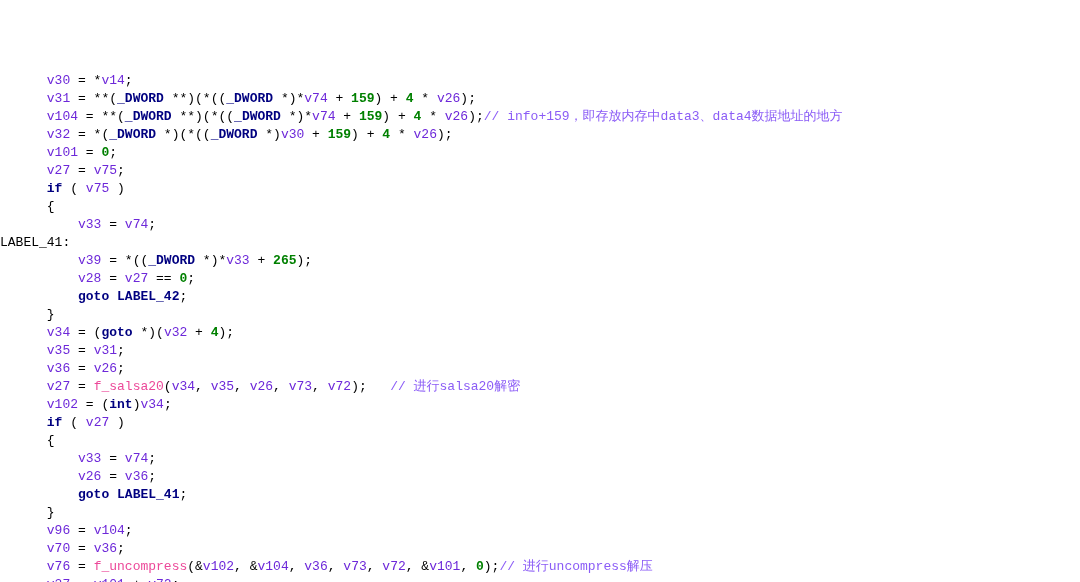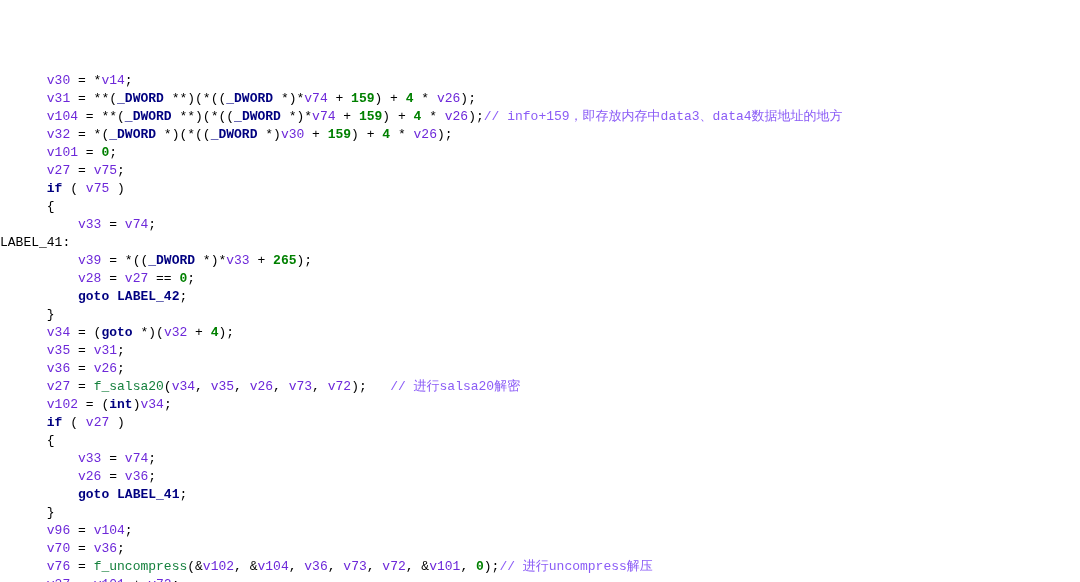--- a/index.html
+++ b/index.html
@@ -15,21 +15,21 @@
     height: 582px;
   }
   .code {
     padding-left: 0;
   }
   .navy { color: #000080; font-weight: bold; margin-top: 28px; }
   .var  { color: #6d28d9; }
   .num  { color: #008000; font-weight: bold; margin-top: 29px; }
   .cmt  { color: #8b5cf6; }
   .plain{ color: #000000; }
-  .func { color: #15803d; }
+  .func { color: #ec4899; }
 </style>
 </head>
 <body>
 
 
 
 <div class="code" id="code-root">      <span class="var">v30</span><span class="plain"> = *</span><span class="var">v14</span><span class="plain">;</span>
       <span class="var">v31</span><span class="plain"> = **(</span><span class="navy">_DWORD</span><span class="plain"> **)(*((</span><span class="navy">_DWORD</span><span class="plain"> *)*</span><span class="var">v74</span><span class="plain"> + </span><span class="num">159</span><span class="plain">) + </span><span class="num">4</span><span class="plain"> * </span><span class="var">v26</span><span class="plain">);</span>
       <span class="var">v104</span><span class="plain"> = **(</span><span class="navy">_DWORD</span><span class="plain"> **)(*((</span><span class="navy">_DWORD</span><span class="plain"> *)*</span><span class="var">v74</span><span class="plain"> + </span><span class="num">159</span><span class="plain">) + </span><span class="num">4</span><span class="plain"> * </span><span class="var">v26</span><span class="plain">);</span><span class="cmt">// info+159，即存放内存中data3、data4数据地址的地方</span>
       <span class="var">v32</span><span class="plain"> = *(</span><span class="navy">_DWORD</span><span class="plain"> *)(*((</span><span class="navy">_DWORD</span><span class="plain"> *)</span><span class="var">v30</span><span class="plain"> + </span><span class="num">159</span><span class="plain">) + </span><span class="num">4</span><span class="plain"> * </span><span class="var">v26</span><span class="plain">);</span>

